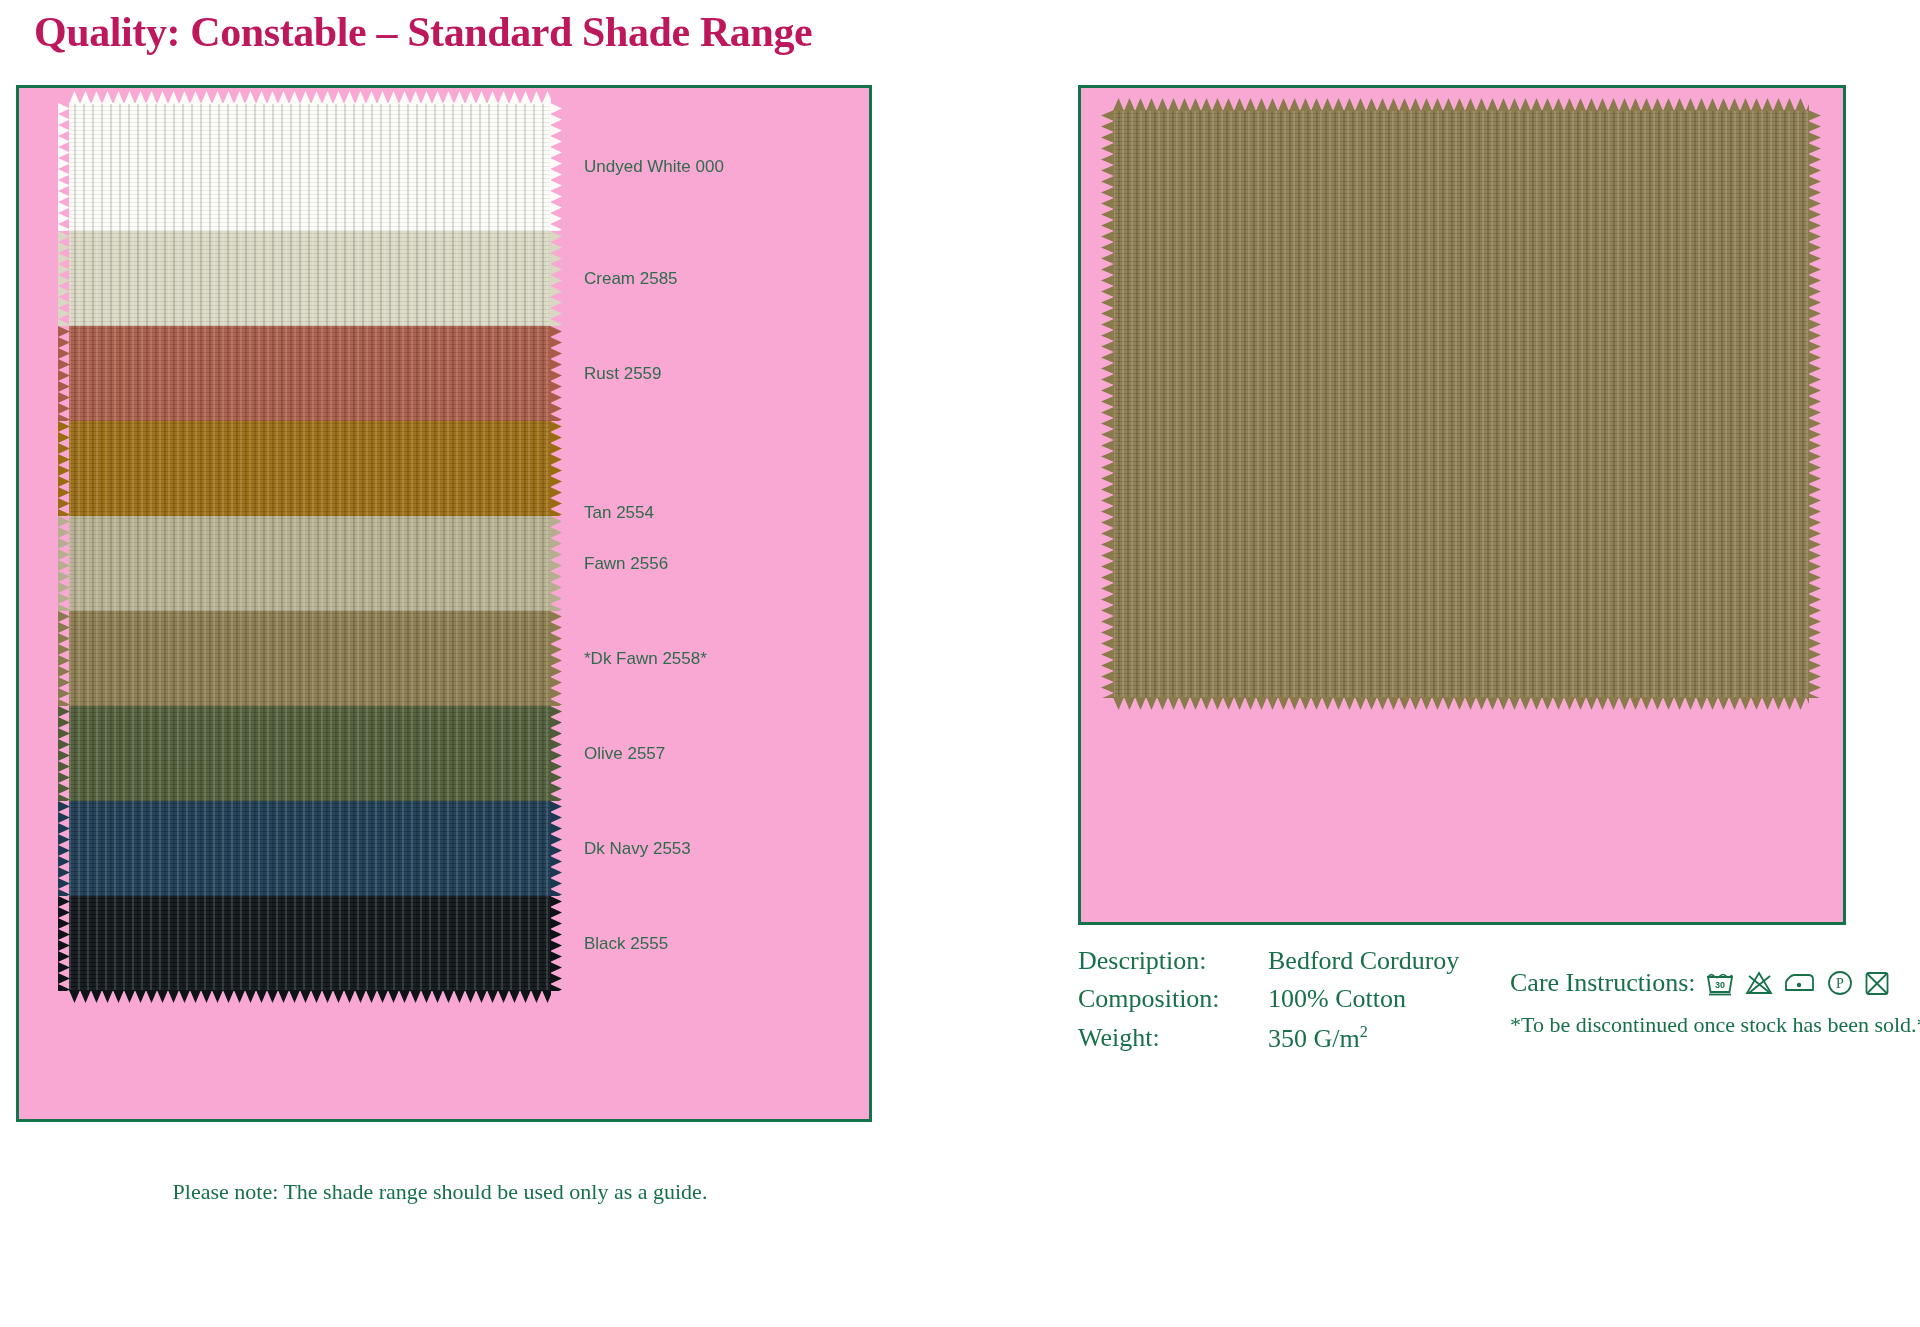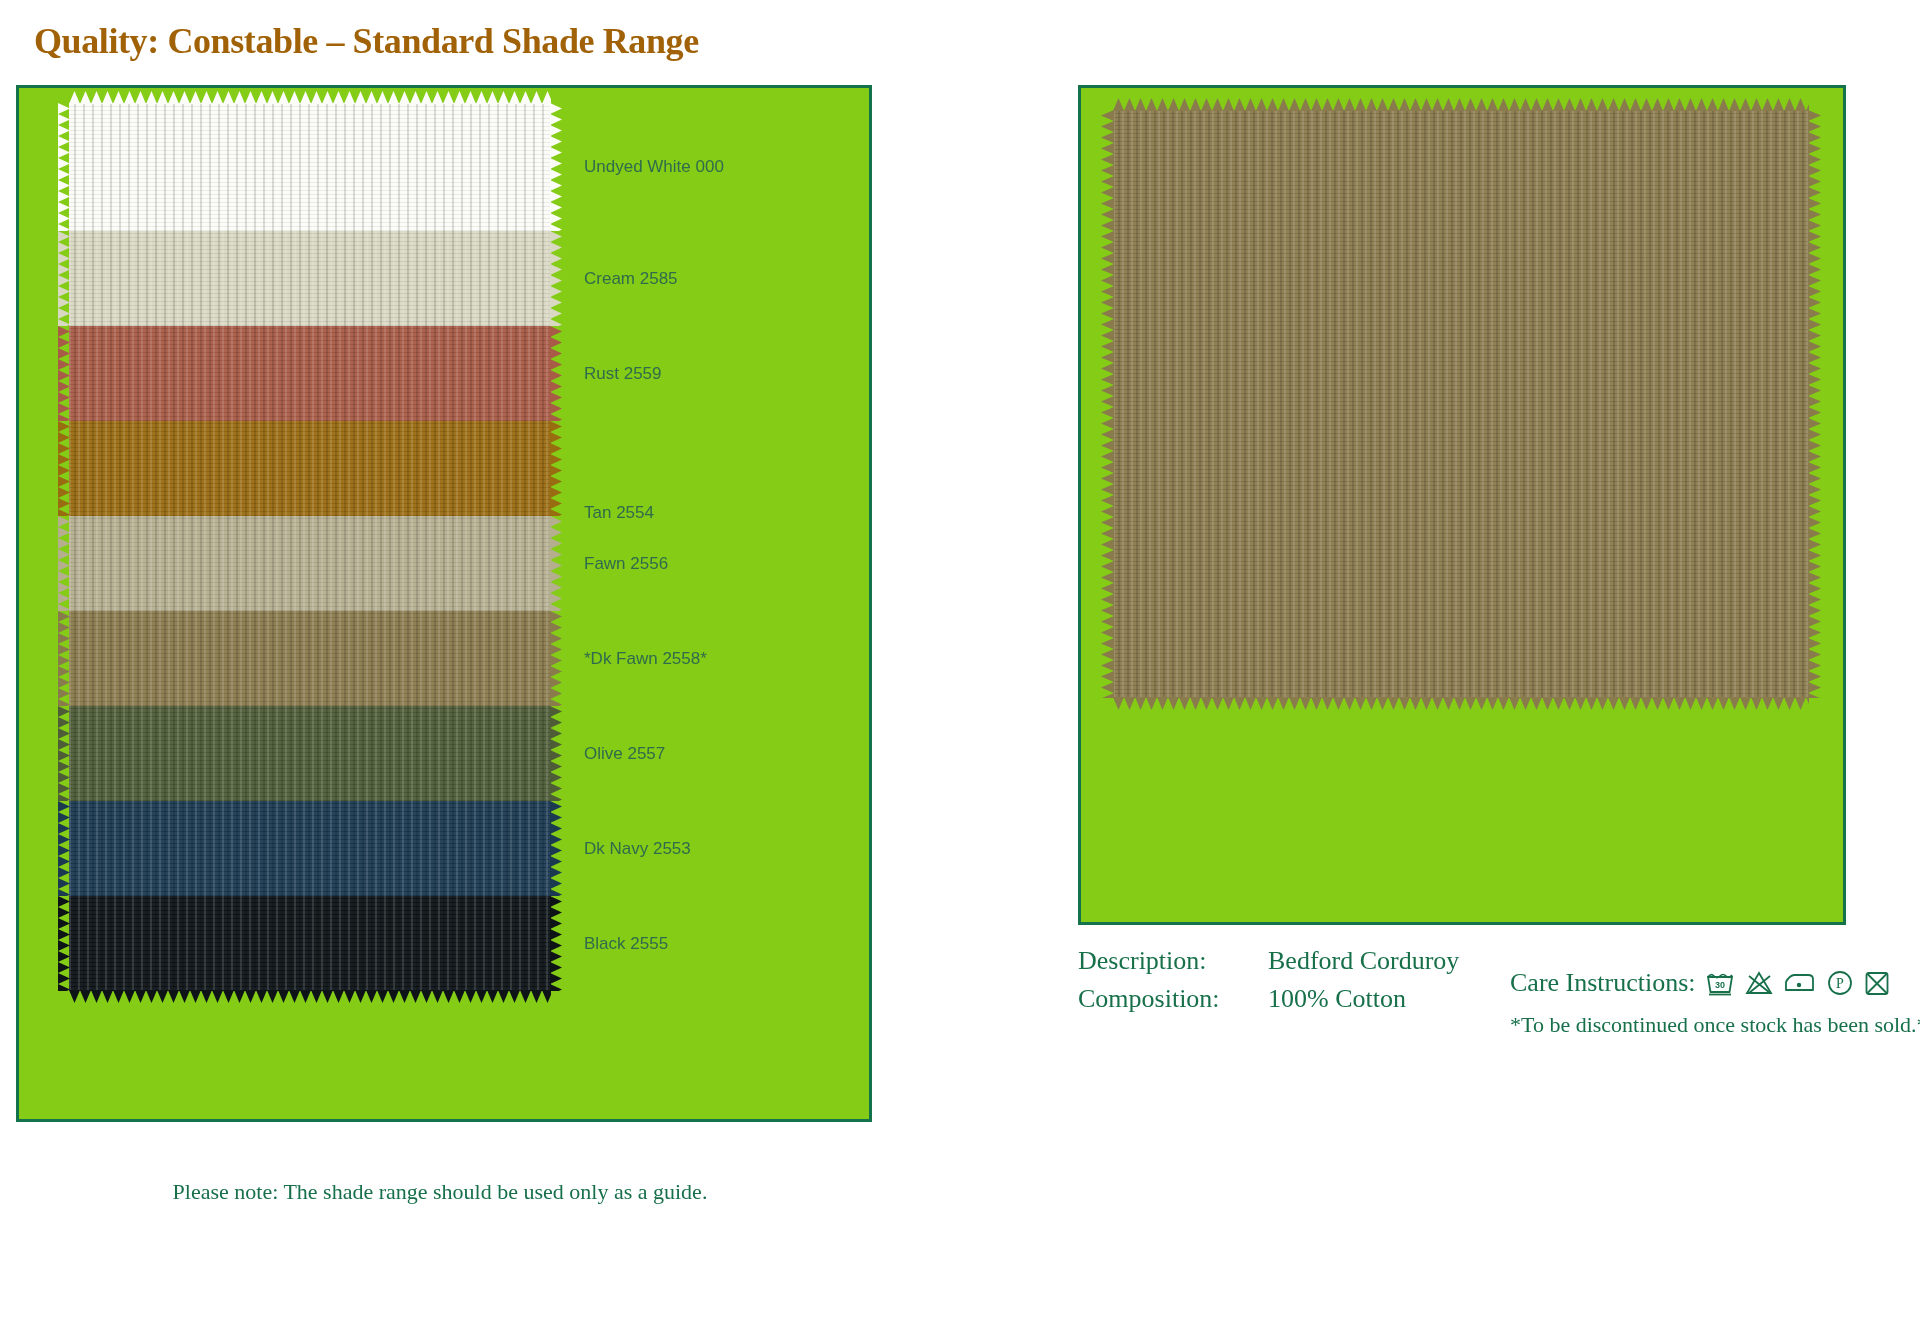--- a/index.html
+++ b/index.html
@@ -14,34 +14,34 @@
     position: relative;
     font-family: "Liberation Serif", serif;
     color: #1f6b4a;
     overflow: hidden;
   }
 
   
   #page-title {
     position: absolute;
     left: 34px;
-    top: 20px;
+    top: 8px;
     font-family: "Liberation Serif", serif;
     font-weight: bold;
-    font-size: 36px;
+    font-size: 42px;
     letter-spacing: -0.4px;
-    color: #a16207;
+    color: #be185d;
     white-space: nowrap;
   }
 
   
   .panel {
     position: absolute;
     border: 3px solid #15734c;
-    background: #84cc16;
+    background: #f9a8d4;
     box-sizing: border-box;
   }
   #shade-panel {
     left: 16px;
     top: 85px;
     width: 856px;
     height: 1037px;
   }
   #swatch-panel {
     left: 1078px;
@@ -394,20 +394,24 @@
   <table>
       <tbody id="specs-body">
         <tr>
           <td class="spec-key">Description:</td>
           <td class="spec-value">Bedford Corduroy</td>
         </tr>
         <tr>
           <td class="spec-key">Composition:</td>
           <td class="spec-value">100% Cotton</td>
         </tr>
+        <tr>
+          <td class="spec-key">Weight:</td>
+          <td class="spec-value">350 G/m<sup>2</sup></td>
+        </tr>
       </tbody>
     </table>
 </div>
 
 <div id="care-block">
   <div id="care-row">
     <span>Care Instructions:</span>
 
     <svg class="care-icon" width="30" height="28" viewBox="0 0 30 28">
       <path d="M3 8 H27 L24.5 23 H5.5 Z" fill="none" stroke="#17704a" stroke-width="1.8"></path>

